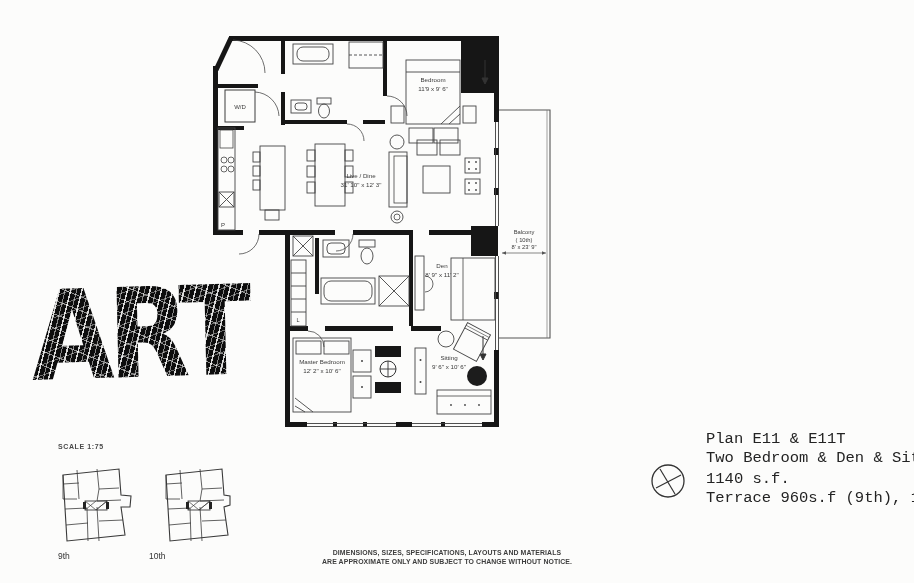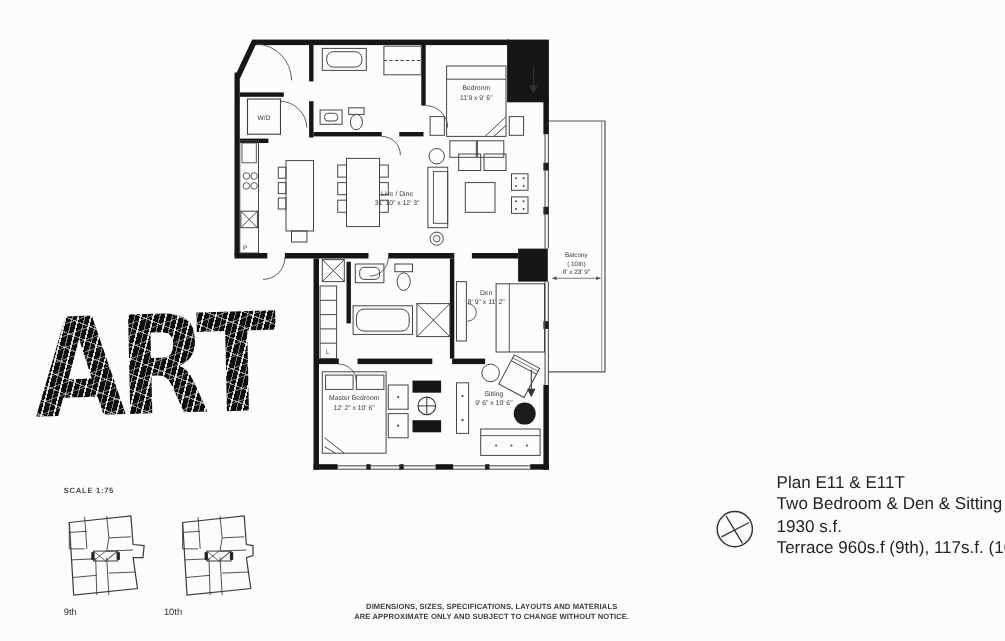--- a/index.html
+++ b/index.html
@@ -27,21 +27,21 @@
   .keyplan{position:absolute;width:86px;height:82px;}
   .keyplan-9{left:57px;top:465px;}
   .keyplan-10{left:160px;top:465px;}
   .keyplan-label{position:absolute;font-size:8.5px;color:#333;}
   .kp-label-9{left:58px;top:551px;}
   .kp-label-10{left:149px;top:551px;}
 
   
   .compass{position:absolute;left:648px;top:461px;width:40px;height:40px;}
   .info{position:absolute;left:706px;top:430px;width:208px;overflow:hidden;}
-  .info div{font-size:15.5px;line-height:19px;white-space:nowrap;color:#232323;}
+  .info div{font-size:15.5px;line-height:19px;white-space:nowrap;color:#232323;font-family:Liberation Mono, monospace;}
   .info .gap{height:2px;}
 
   
   .disclaimer{position:absolute;left:322px;top:548px;width:250px;text-align:center;}
   .disclaimer div{font-size:6.9px;font-weight:bold;line-height:9px;color:#3d3d3d;
                   letter-spacing:.1px;white-space:nowrap;}
 </style>
 </head>
 <body>
 
@@ -336,21 +336,21 @@
       <circle cx="20" cy="20" r="16" fill="none" stroke="#333" stroke-width="1.3"></circle>
       <line x1="8" y1="27" x2="33" y2="14" stroke="#333" stroke-width="1.2"></line>
       <line x1="12" y1="8" x2="27" y2="33" stroke="#333" stroke-width="1.2"></line>
     </svg>
   </div>
 
   <div class="info">
     <div>Plan E11 &amp; E11T</div>
     <div>Two Bedroom &amp; Den &amp; Sitting Area</div>
     <div class="gap"></div>
-    <div>1930 s.f.</div>
+    <div>1140 s.f.</div>
     <div>Terrace 960s.f (9th), 117s.f. (10th)</div>
   </div>
 
   <div class="disclaimer">
     <div>DIMENSIONS, SIZES, SPECIFICATIONS, LAYOUTS AND MATERIALS</div>
     <div>ARE APPROXIMATE ONLY AND SUBJECT TO CHANGE WITHOUT NOTICE.</div>
   </div>
 
 </div>
 

